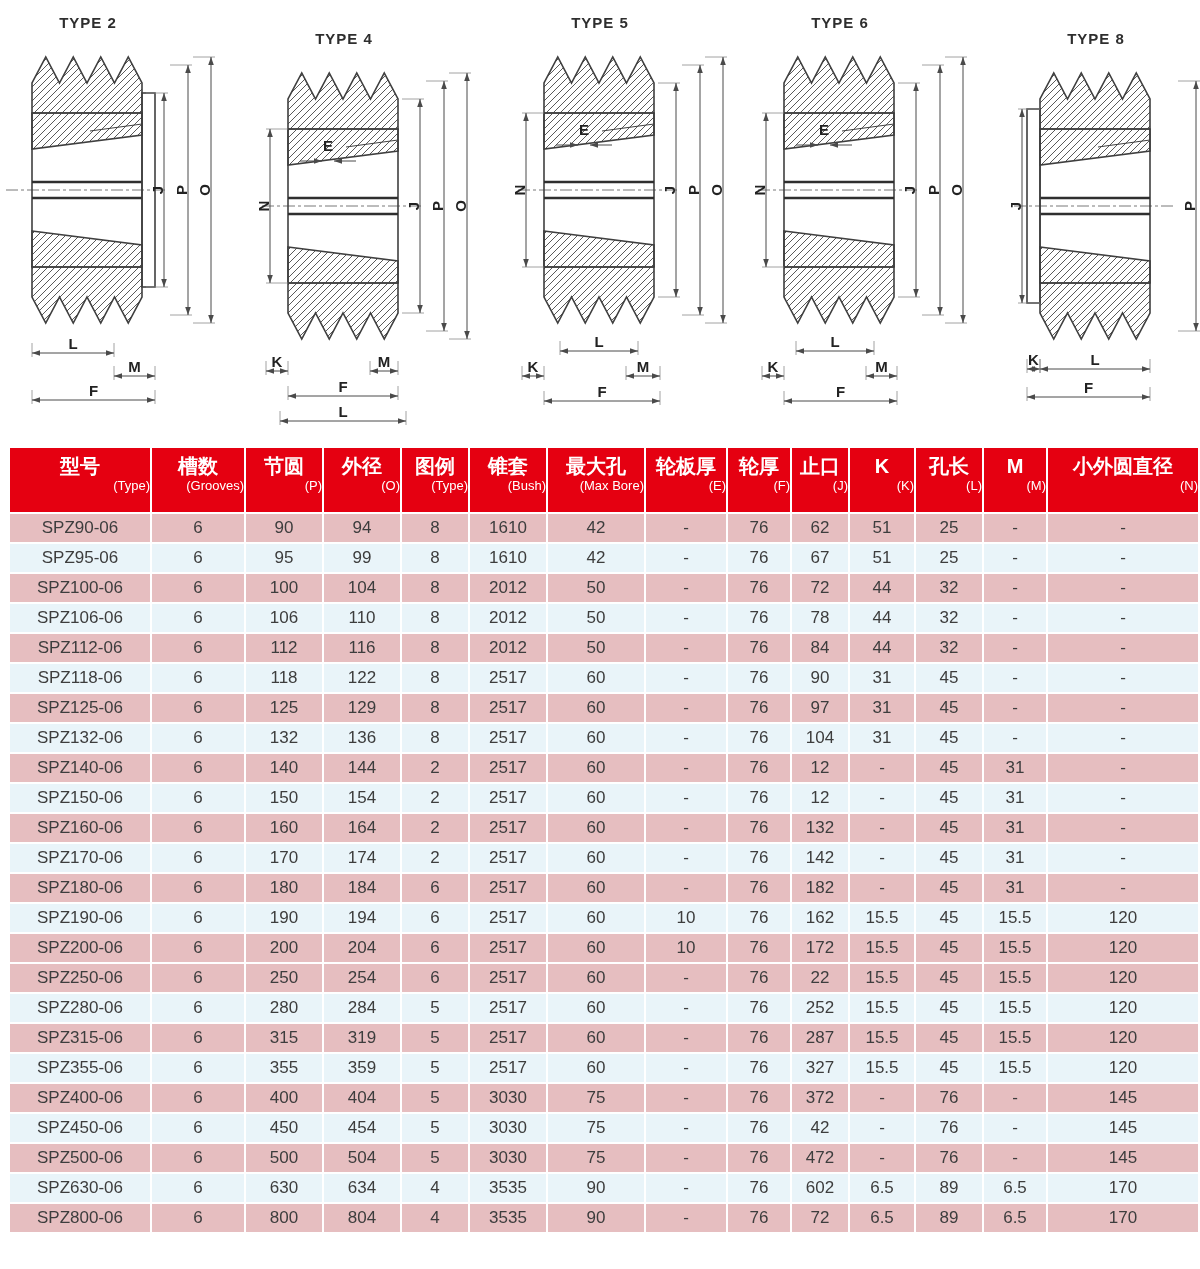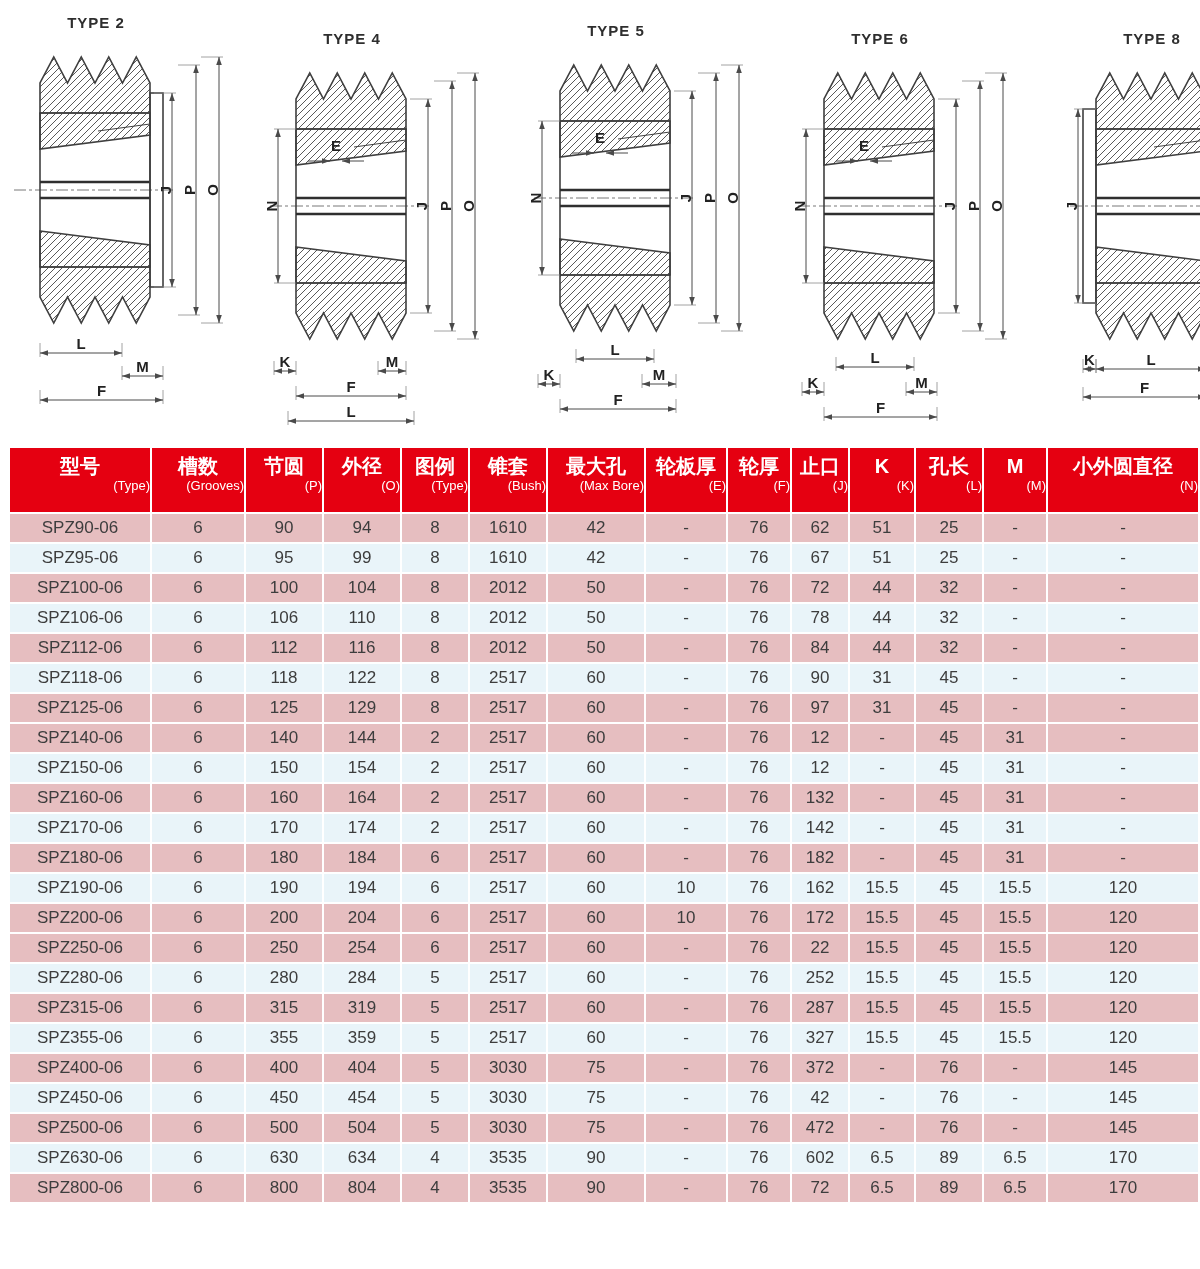--- a/index.html
+++ b/index.html
@@ -32,21 +32,21 @@
   table.spec td{height:28px;text-align:center;vertical-align:middle;
     font-size:17px;color:#3d3d3d;padding:0;}
   tr.pink td{background:#e6bec0;}
   tr.blue td{background:#e9f4f9;}
 </style>
 </head>
 <body>
 
 <div class="page">
   <div class="drawings">
-      <figure class="drawing" style="margin: 0px; padding-left: 8px;">
+      <figure class="drawing" style="margin: 0px;">
         <div class="drawing-title">TYPE 2</div>
         <svg viewBox="0 0 240 400" width="240" height="402">
           <defs>
             <pattern id="h0" width="7" height="7" patternUnits="userSpaceOnUse">
               <path d="M0,7 L7,0" stroke="#5a5a5a" stroke-width="1" fill="none"></path>
             </pattern>
           </defs>
           <line x1="6" y1="155" x2="168" y2="155" class="centerline"></line>
           <path d="M32,78 L32,48 L45.75,22 L59.5,48 L73.25,22 L87,48 L100.75,22 L114.5,48 L128.25,22 L142,48 L142,78 Z" class="hatched" fill="url(#h0)"></path>
           <path d="M32,232 L32,262 L45.75,288 L59.5,262 L73.25,288 L87,262 L100.75,288 L114.5,262 L128.25,288 L142,262 L142,232 Z" class="hatched" fill="url(#h0)"></path>
@@ -162,21 +162,21 @@
           <polygon points="0,0 -8,-2.8 -8,2.8" class="arrowhead" transform="translate(142,345) rotate(0)"></polygon>
           <text x="87" y="341" class="dimlabel" text-anchor="middle">F</text>
           <line x1="24" y1="360" x2="24" y2="374" class="ext"></line>
           <line x1="150" y1="360" x2="150" y2="374" class="ext"></line>
           <line x1="24" y1="370" x2="150" y2="370" class="dim"></line>
           <polygon points="0,0 -8,-2.8 -8,2.8" class="arrowhead" transform="translate(24,370) rotate(180)"></polygon>
           <polygon points="0,0 -8,-2.8 -8,2.8" class="arrowhead" transform="translate(150,370) rotate(0)"></polygon>
           <text x="87" y="366" class="dimlabel" text-anchor="middle">L</text>
         </svg>
       </figure>
-      <figure class="drawing" style="margin: 8px;">
+      <figure class="drawing" style="margin: 0px;">
         <div class="drawing-title">TYPE 5</div>
         <svg viewBox="0 0 240 400" width="240" height="402">
           <defs>
             <pattern id="h2" width="7" height="7" patternUnits="userSpaceOnUse">
               <path d="M0,7 L7,0" stroke="#5a5a5a" stroke-width="1" fill="none"></path>
             </pattern>
           </defs>
           <line x1="6" y1="155" x2="168" y2="155" class="centerline"></line>
           <path d="M32,78 L32,48 L45.75,22 L59.5,48 L73.25,22 L87,48 L100.75,22 L114.5,48 L128.25,22 L142,48 L142,78 Z" class="hatched" fill="url(#h2)"></path>
           <path d="M32,232 L32,262 L45.75,288 L59.5,262 L73.25,288 L87,262 L100.75,288 L114.5,262 L128.25,288 L142,262 L142,232 Z" class="hatched" fill="url(#h2)"></path>
@@ -235,21 +235,21 @@
           <polygon points="0,0 -8,-2.8 -8,2.8" class="arrowhead" transform="translate(148,341) rotate(0)"></polygon>
           <text x="131" y="337" class="dimlabel" text-anchor="middle">M</text>
           <line x1="32" y1="356" x2="32" y2="370" class="ext"></line>
           <line x1="148" y1="356" x2="148" y2="370" class="ext"></line>
           <line x1="32" y1="366" x2="148" y2="366" class="dim"></line>
           <polygon points="0,0 -8,-2.8 -8,2.8" class="arrowhead" transform="translate(32,366) rotate(180)"></polygon>
           <polygon points="0,0 -8,-2.8 -8,2.8" class="arrowhead" transform="translate(148,366) rotate(0)"></polygon>
           <text x="90" y="362" class="dimlabel" text-anchor="middle">F</text>
         </svg>
       </figure>
-      <figure class="drawing" style="margin: 16px;">
+      <figure class="drawing" style="margin: 0px;">
         <div class="drawing-title">TYPE 6</div>
         <svg viewBox="0 0 240 400" width="240" height="402">
           <defs>
             <pattern id="h3" width="7" height="7" patternUnits="userSpaceOnUse">
               <path d="M0,7 L7,0" stroke="#5a5a5a" stroke-width="1" fill="none"></path>
             </pattern>
           </defs>
           <line x1="6" y1="155" x2="168" y2="155" class="centerline"></line>
           <path d="M32,78 L32,48 L45.75,22 L59.5,48 L73.25,22 L87,48 L100.75,22 L114.5,48 L128.25,22 L142,48 L142,78 Z" class="hatched" fill="url(#h3)"></path>
           <path d="M32,232 L32,262 L45.75,288 L59.5,262 L73.25,288 L87,262 L100.75,288 L114.5,262 L128.25,288 L142,262 L142,232 Z" class="hatched" fill="url(#h3)"></path>
@@ -556,20 +556,36 @@
           <td>2517</td>
           <td>60</td>
           <td>-</td>
           <td>76</td>
           <td>97</td>
           <td>31</td>
           <td>45</td>
           <td>-</td>
           <td>-</td>
         </tr>
+        <tr class="blue">
+          <td>SPZ132-06</td>
+          <td>6</td>
+          <td>132</td>
+          <td>136</td>
+          <td>8</td>
+          <td>2517</td>
+          <td>60</td>
+          <td>-</td>
+          <td>76</td>
+          <td>104</td>
+          <td>31</td>
+          <td>45</td>
+          <td>-</td>
+          <td>-</td>
+        </tr>
         <tr class="pink">
           <td>SPZ140-06</td>
           <td>6</td>
           <td>140</td>
           <td>144</td>
           <td>2</td>
           <td>2517</td>
           <td>60</td>
           <td>-</td>
           <td>76</td>

